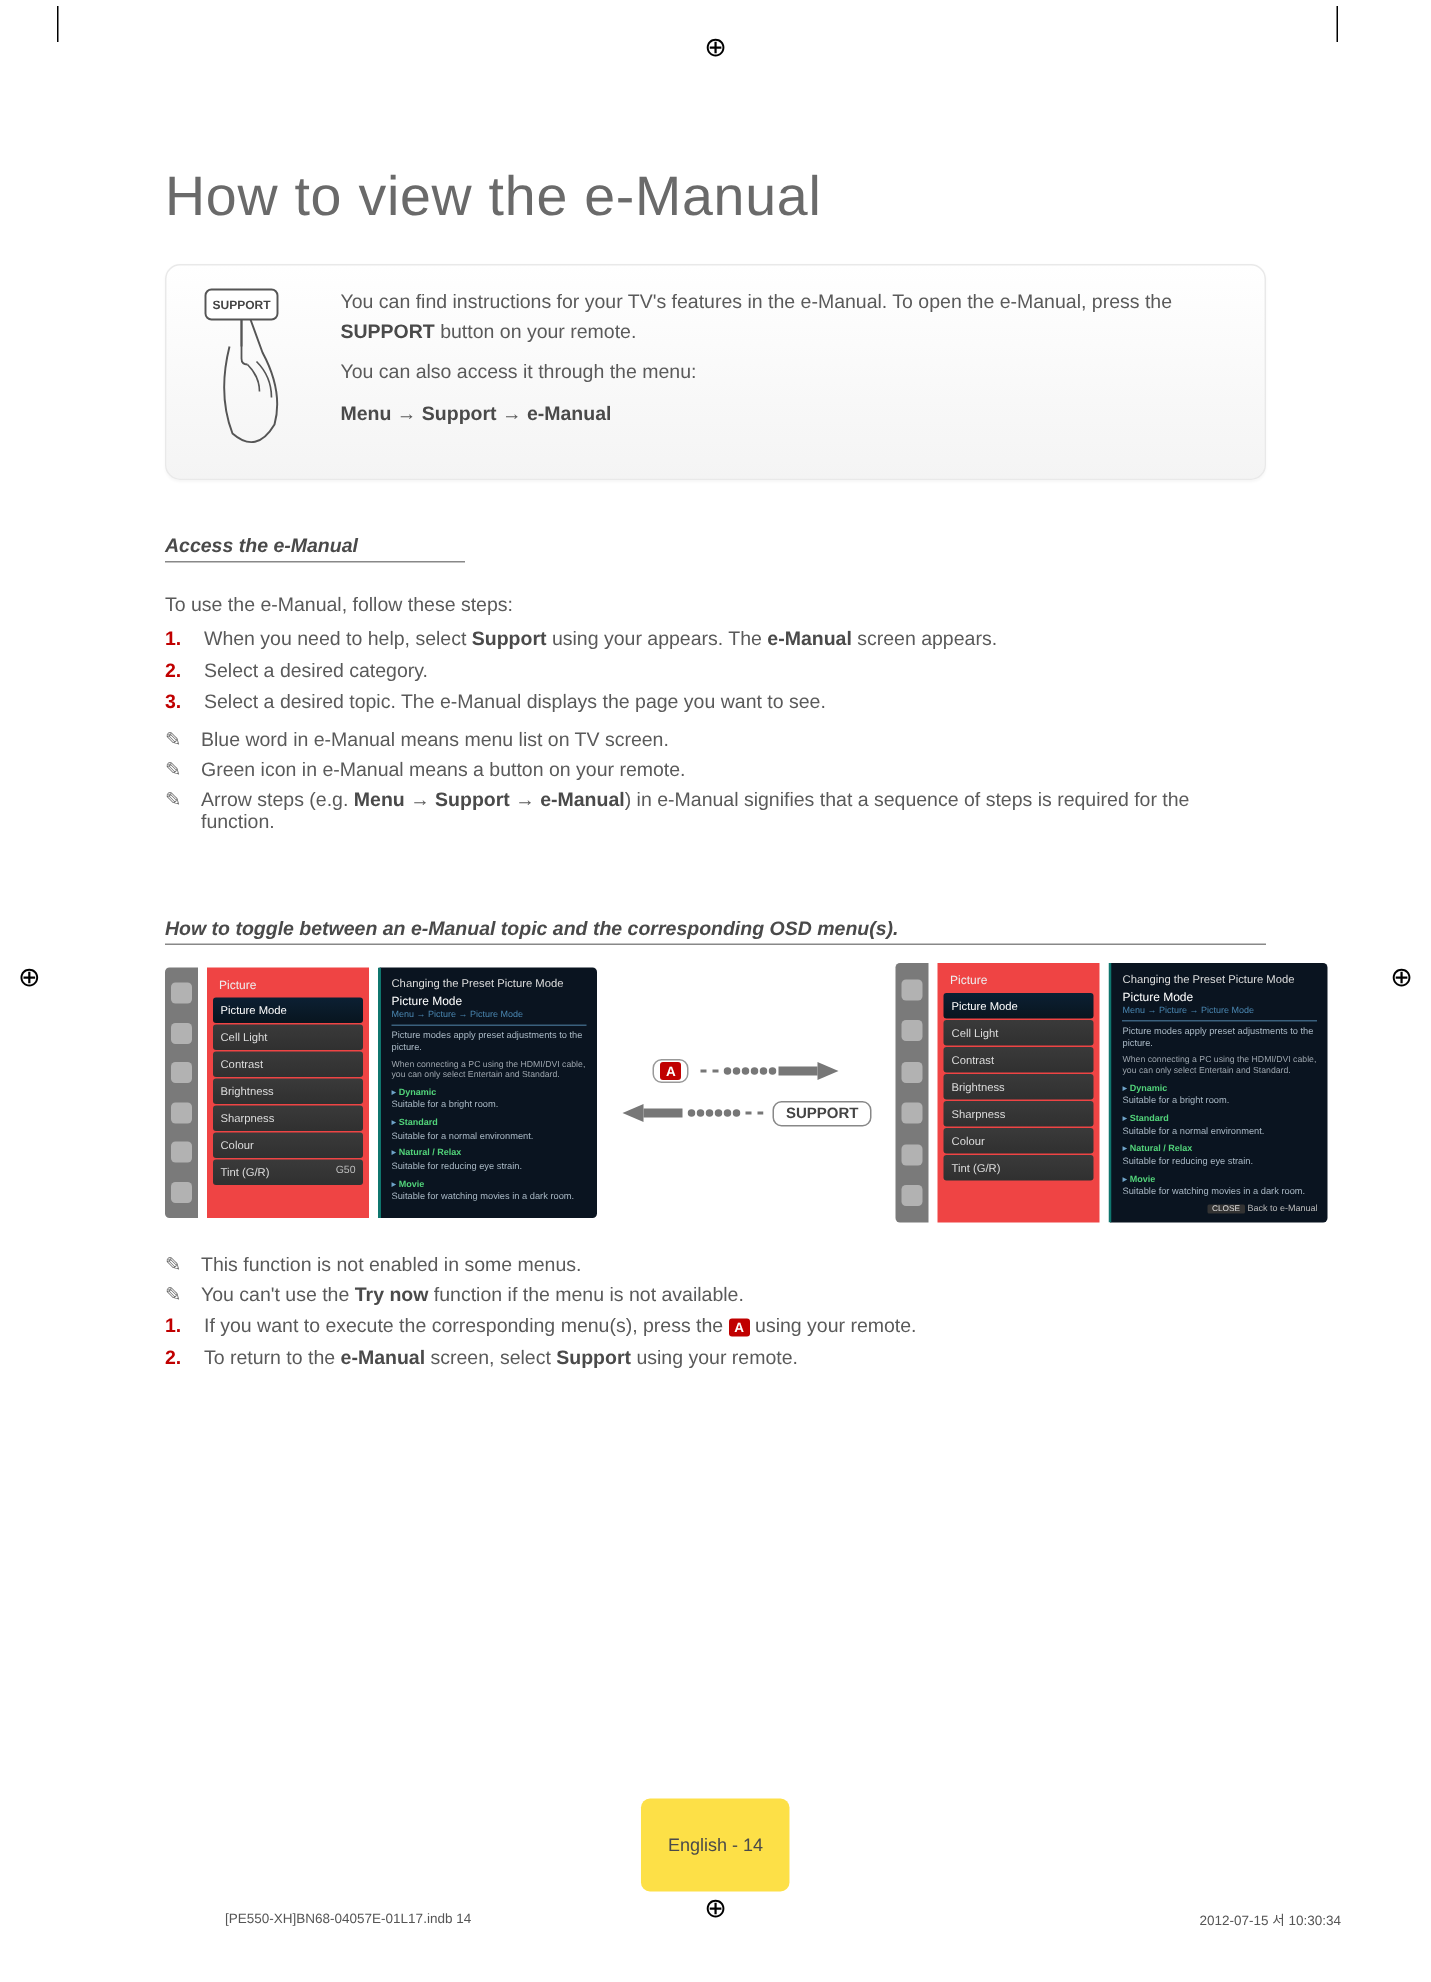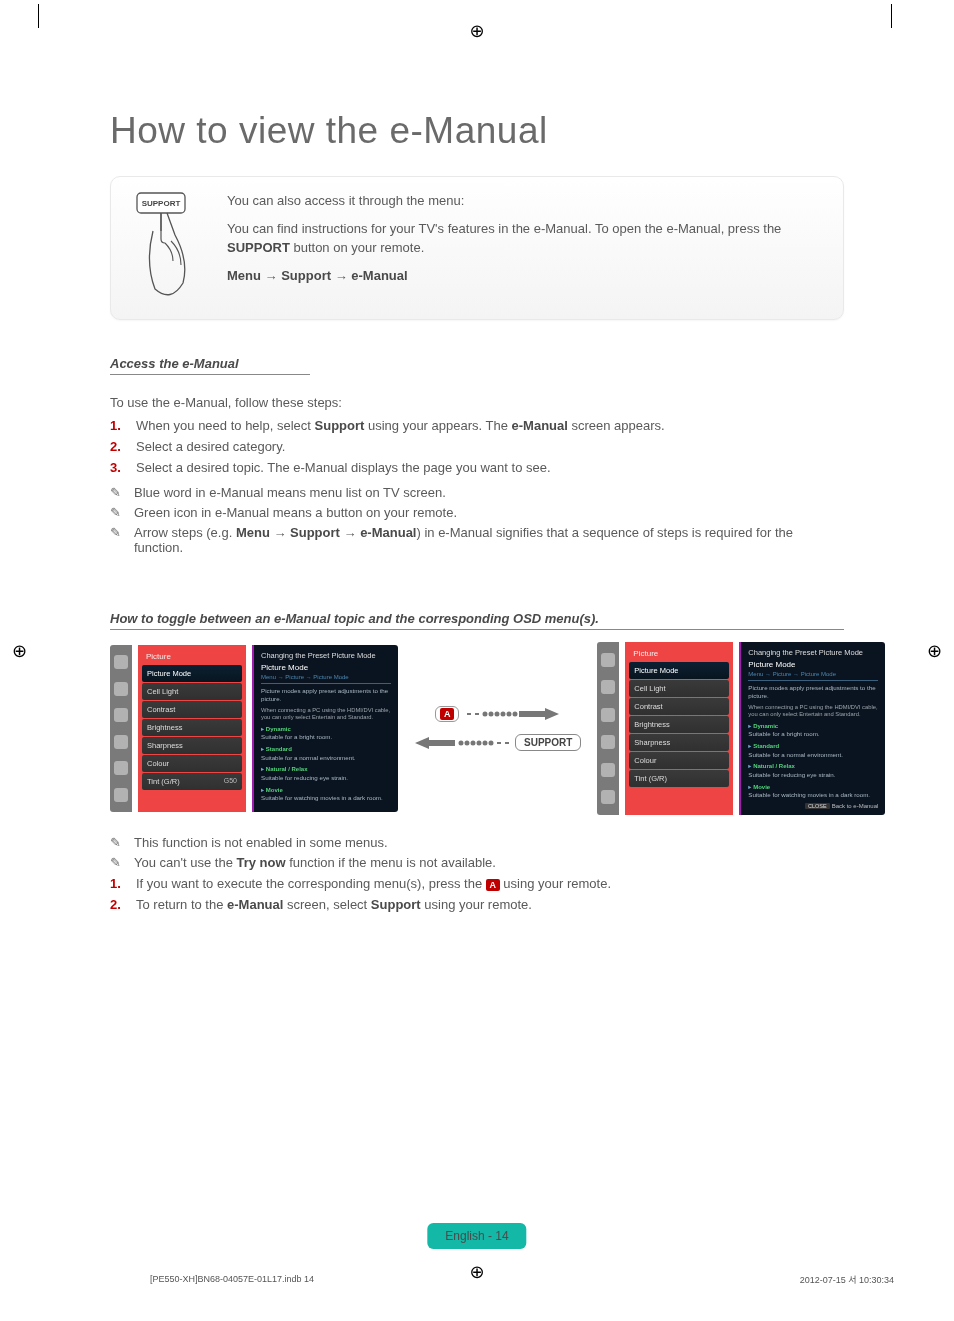--- a/index.html
+++ b/index.html
@@ -158,21 +158,21 @@
     border-radius: 2px;
   }
   .menu-col .row.active { background: linear-gradient(#0c2033,#08151f); color: #fff; }
   .menu-col .row .val { color: #bbb; font-size: 7px; }
   .detail-panel {
     width: 130px;
     background: #0a1420;
     color: #cfd8e0;
     font-size: 6.2px;
     padding: 6px 7px;
-    border-left: 2px solid #a21caf;
+    border-left: 2px solid #0f766e;
     border-radius: 0 3px 3px 0;
   }
   .detail-panel .dtitle { font-size: 8px; color: #fff; margin-bottom: 2px; }
   .detail-panel .dhin { color: #4a86b0; font-size: 6px; margin-bottom: 1px; display: block; }
   .detail-panel .dgreen { color: #52d37a; font-weight: bold; font-size: 6px; }
   .detail-panel .dbar { height: 1px; background: #3a607d; margin: 3px 0; }
   .detail-panel p { margin: 2px 0 4px 0; line-height: 1.25; color:#a9b8c4; }
   .detail-panel .bullet::before { content: "▸ "; color:#6fa4c8; }
   .detail-panel .footer {
     text-align: right; margin-top: 4px;
@@ -190,24 +190,24 @@
     align-items: center;
     justify-content: center;
     padding: 0 4px;
   }
   .key-row { display: flex; align-items: center; gap: 6px; }
 
   .footer-bar {
     position: absolute;
     left: 50%;
     transform: translateX(-50%);
-    bottom: 72px;
-    background: #14b8a6;
+    bottom: 60px;
+    background: #fde047;
     border-radius: 6px;
-    padding: 6px 18px;
+    padding: 24px 18px;
     font-size: 12px;
     color: #4a4a4a;
   }
   .imprint {
     position: absolute;
     bottom: 36px;
     left: 110px;
     right: 60px;
     display: flex;
     justify-content: space-between;
@@ -236,24 +236,24 @@
       <svg viewBox="0 0 80 110">
         <rect x="12" y="2" width="48" height="20" rx="4" ry="4" fill="#fff" stroke="#555" stroke-width="1.3"></rect>
         <text x="36" y="15" text-anchor="middle" font-size="8" font-family="Arial" font-weight="bold" fill="#444">SUPPORT</text>
         <path d="M36 22 L36 40 M28 40 Q20 72 30 98 Q46 112 58 92 Q64 70 50 44 L42 22" fill="none" stroke="#555" stroke-width="1.3" stroke-linejoin="round"></path>
         <path d="M36 22 L36 48 Q36 52 40 52" fill="none" stroke="#555" stroke-width="1.2"></path>
         <path d="M46 50 Q56 60 56 74" fill="none" stroke="#555" stroke-width="1.1"></path>
         <path d="M40 52 Q48 60 48 70" fill="none" stroke="#555" stroke-width="1.1"></path>
       </svg>
     </div>
     <div class="intro-text">
-      <p>You can also access it through the menu:</p>
       <p>
         <span>You can find instructions for your TV's features in the e-Manual. To open the e-Manual, press the </span><span class="bold">SUPPORT</span><span> button on your remote.</span>
       </p>
+      <p>You can also access it through the menu:</p>
       <p>
         <span class="bold">Menu</span>
         <span> → </span>
         <span class="bold">Support</span>
         <span> → </span>
         <span class="bold">e-Manual</span>
       </p>
     </div>
   </div>
 

